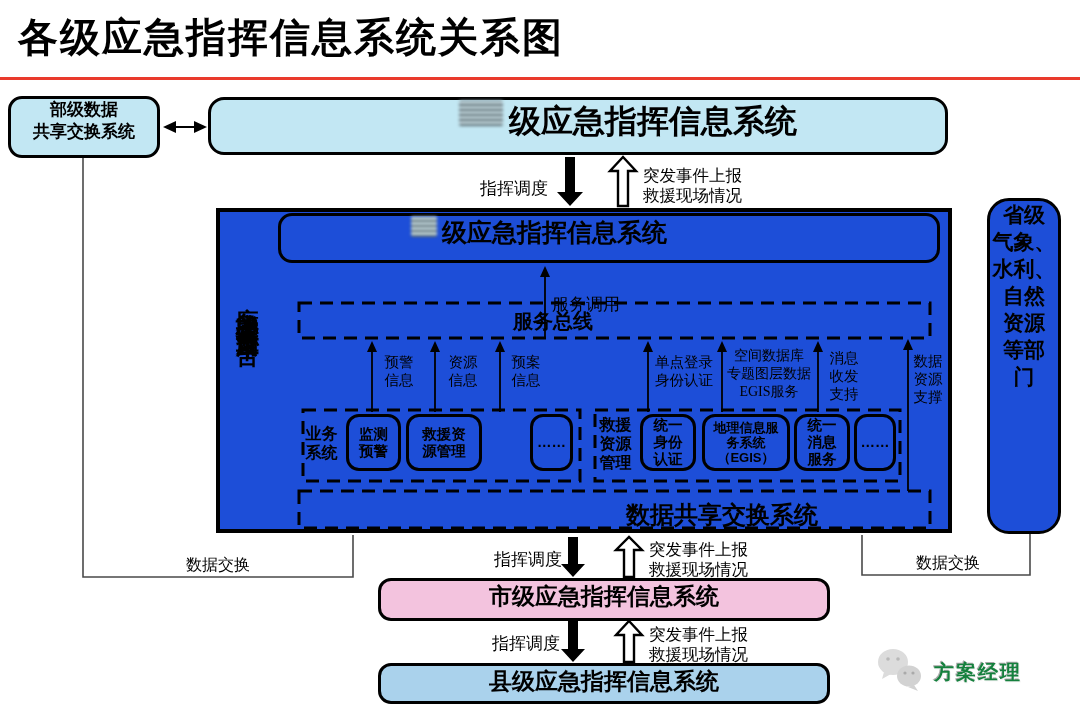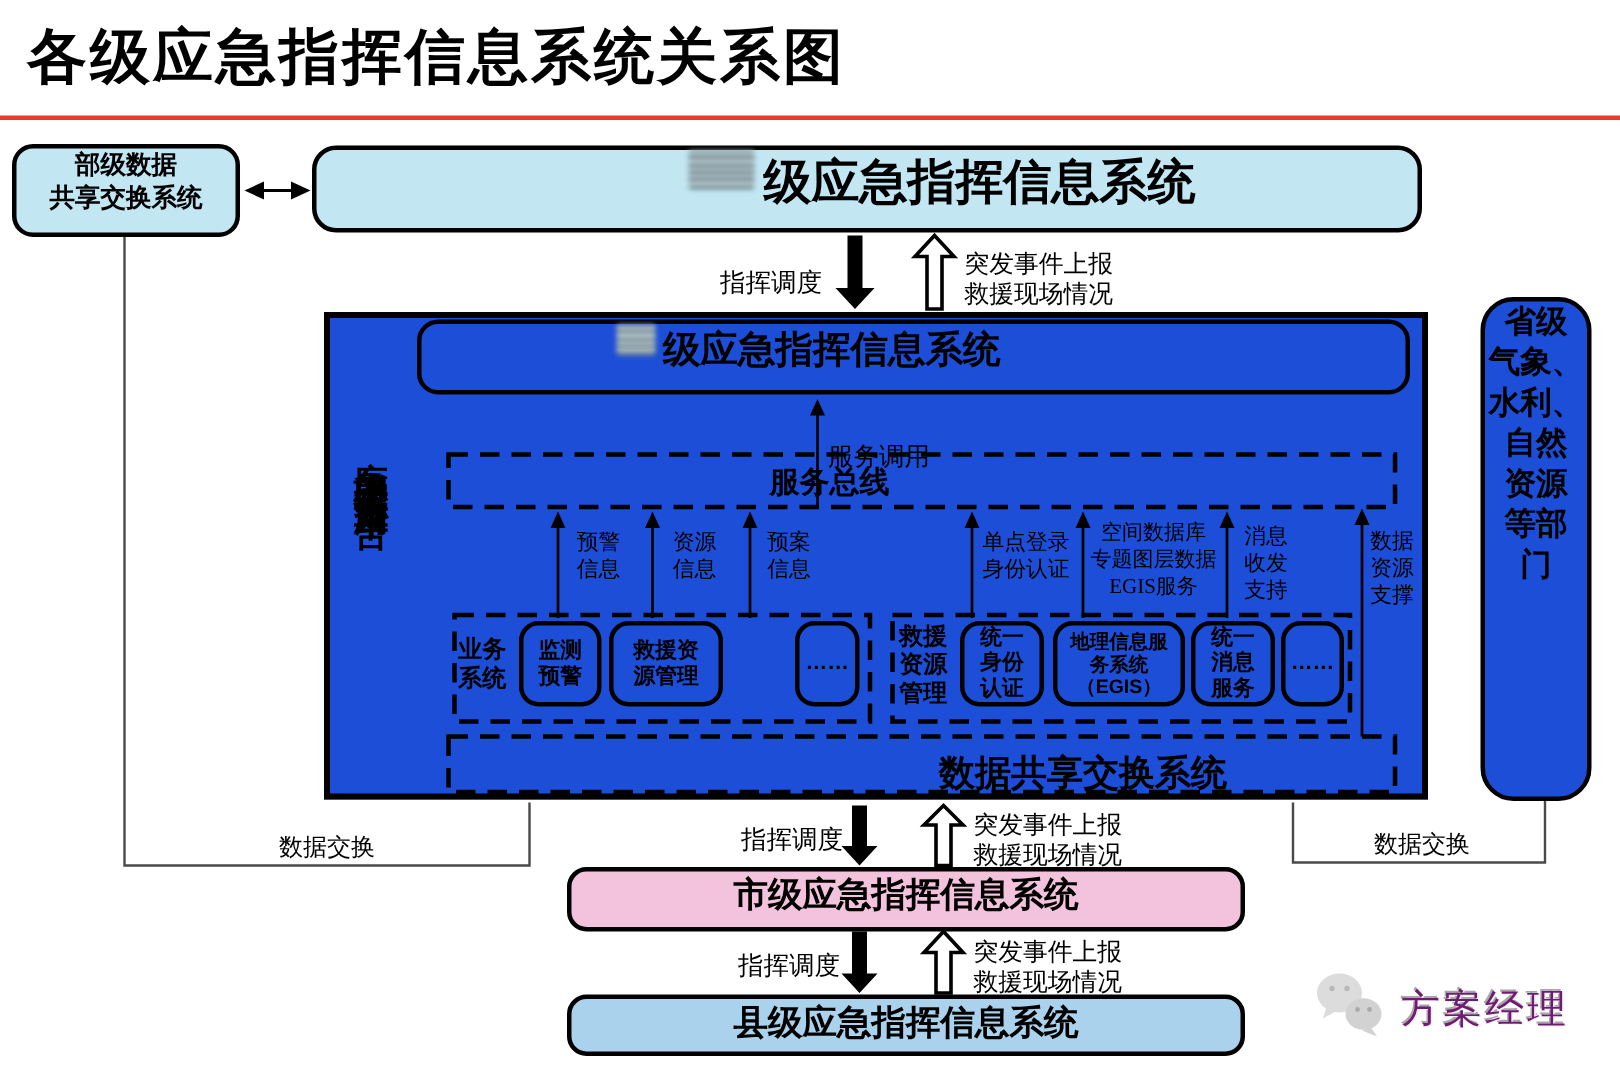--- a/index.html
+++ b/index.html
@@ -19,21 +19,21 @@
   .redact{display:inline-block;background:repeating-linear-gradient(0deg,#5a6a70 0 2px,#c2d7de 2px 5px);
           filter:blur(1.6px);border-radius:2px;}
   .sbox{position:absolute;top:414px;height:57px;border:3px solid #000;border-radius:13px;
         box-sizing:border-box;display:flex;align-items:center;justify-content:center;text-align:center;
         font-weight:bold;font-size:14.5px;line-height:17px;z-index:12;padding:0 7px;}
   .lbl{position:absolute;z-index:30;}
   .lbl span{display:block;}
   .small-lbl{font-size:14.5px;line-height:18px;text-align:center;}
   svg#wires{position:absolute;left:0;top:0;z-index:20;pointer-events:none;}
   #watermark{left:874px;top:644px;display:flex;align-items:center;z-index:40;}
-  #watermark .wm-text{font-size:26px;font-weight:normal;letter-spacing:2px;color:#701a75;
+  #watermark .wm-text{font-size:20px;font-weight:bold;letter-spacing:2px;color:#15803d;
       text-shadow:1px 1px 0 #f2f2f2,-1px -1px 0 #a8a8a8;}
 </style>
 </head>
 <body>
 
 <div id="stage">
 
   <div id="page-title" class="abs">各级应急指挥信息系统关系图</div>
   <div id="title-line" class="abs"></div>
 

